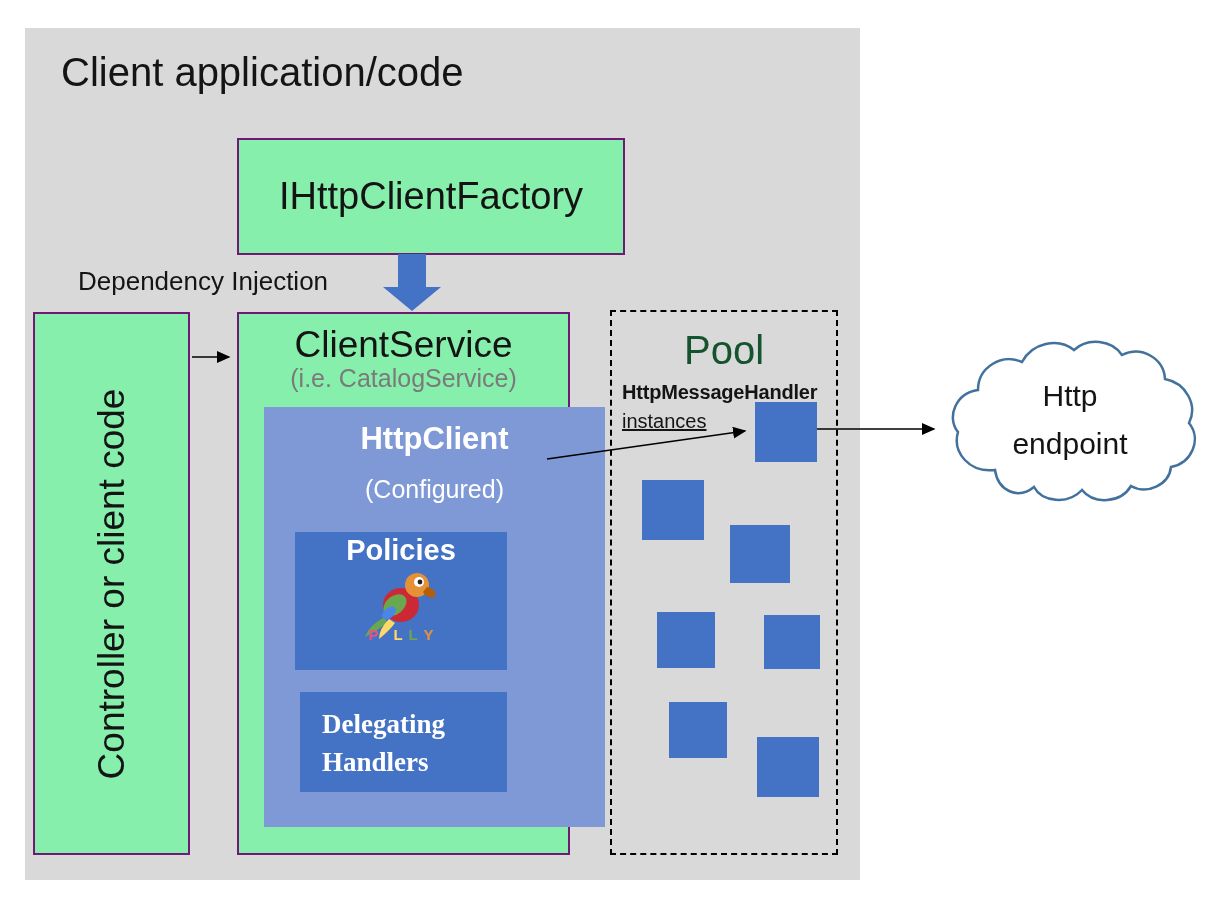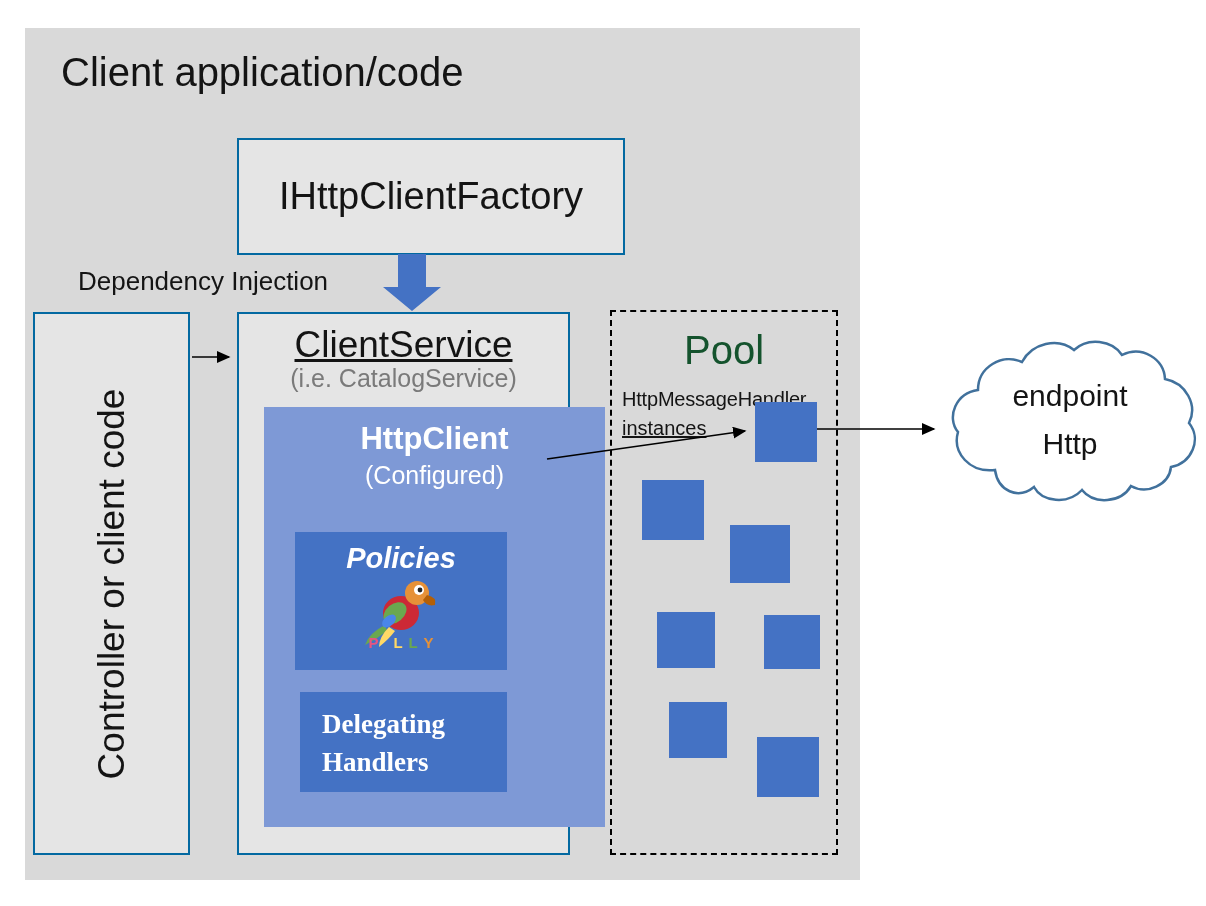--- a/index.html
+++ b/index.html
@@ -2,54 +2,54 @@
 <html><head>
 <meta charset="utf-8">
 <style>
   * { margin:0; padding:0; box-sizing:border-box; }
   body { background:#fff; font-family:"Liberation Sans", sans-serif; }
   .canvas { position:relative; width:1206px; height:906px; background:#fff; overflow:hidden; }
 
   .gray-box { position:absolute; left:25px; top:28px; width:835px; height:852px; background:#d9d9d9; }
   .app-title { position:absolute; left:36px; top:22px; font-size:40px; color:#141414; }
 
-  .blue-box { position:absolute; background:#e5e5e5; border:2px solid #0369a1; }
+  .blue-box { position:absolute; background:#86efac; border:2px solid #701a75; }
 
   .factory-box { left:237px; top:138px; width:388px; height:117px;
     display:flex; align-items:center; justify-content:center; font-size:38px; color:#141414; }
 
   .di-label { position:absolute; left:78px; top:266px; font-size:26px; color:#141414; }
 
   .controller-box { left:33px; top:312px; width:157px; height:543px; }
   .controller-label { position:absolute; left:50%; top:50%;
     transform:translate(-50%,-50%) rotate(-90deg); white-space:nowrap;
     font-size:37px; color:#141414; }
 
   .service-box { left:237px; top:312px; width:333px; height:543px; text-align:center; }
-  .service-title { margin-top:10px; font-size:37px; color:#141414;text-decoration:underline; }
+  .service-title { margin-top:10px; font-size:37px; color:#141414; }
   .service-subtitle { font-size:25px; color:#7a7a7a; margin-top:-2px; }
 
   .httpclient-box { position:absolute; left:25px; top:93px; width:341px; height:420px;
     background:#7e99d6; text-align:center; }
   .hc-title { margin-top:14px; font-size:31px; font-weight:bold; color:#fff; }
-  .hc-subtitle { font-size:25px; color:#fff; margin-top:4px; }
+  .hc-subtitle { font-size:25px; color:#fff; margin-top:18px; }
 
   .policies-box { position:absolute; left:31px; top:125px; width:212px; height:138px;
     background:#4472c4; text-align:center; }
-  .policies-title { margin-top:10px; font-size:29px; font-weight:bold; color:#fff;font-style:italic; }
+  .policies-title { margin-top:2px; font-size:29px; font-weight:bold; color:#fff; }
 
   .handlers-box { position:absolute; left:36px; top:285px; width:207px; height:100px;
     background:#4472c4; color:#fff; font-size:27px; font-weight:bold;
     text-align:left; padding:13px 0 0 22px; }
   .handlers-box div { line-height:38px;font-family:Liberation Serif, serif; }
 
   .pool-box { position:absolute; left:610px; top:310px; width:228px; height:545px;
     border:2px dashed #000; }
   .pool-title { text-align:center; font-size:40px; color:#14532d; margin-top:16px; }
-  .pool-type { font-size:20px; font-weight:normal; color:#141414; margin:15px 0 0 10px; letter-spacing:-0.2px; }
+  .pool-type { font-size:20px; font-weight:bold; color:#141414; margin:8px 0 0 10px; letter-spacing:-0.2px; }
   .pool-instances { font-size:20px; color:#141414; margin:6px 0 0 10px;text-decoration:underline; }
   .sq { position:absolute; background:#4472c4; }
 
   .overlay { position:absolute; left:0; top:0; width:1206px; height:906px; pointer-events:none; }
 
   .cloud-svg { position:absolute; left:940px; top:335px; }
   .cloud-text { position:absolute; left:988px; top:372px; width:164px; text-align:center;
     font-size:30px; color:#141414; line-height:48px; }
 </style>
 </head>
@@ -132,17 +132,17 @@
     <line x1="817" y1="429" x2="934" y2="429" stroke="#000" stroke-width="1.5" marker-end="url(#arrow)"></line>
   </svg>
 
   <svg class="cloud-svg" width="262" height="185" viewBox="0 0 262 185">
     <path d="M 55 135 C 30 138 12 118 18 97 C 6 82 16 58 38 55 C 38 32 62 18 82 27
              C 92 8 118 2 134 15 C 148 2 172 5 182 20 C 202 10 224 24 225 44
              C 246 48 258 70 249 88 C 262 104 252 128 231 132 C 229 150 207 160 191 151
              C 181 168 154 170 142 155 C 128 170 102 167 94 152 C 78 165 58 156 55 135 Z" fill="#ffffff" stroke="#41719c" stroke-width="2.5"></path>
   </svg>
   <div class="cloud-text">
+    <div>Http</div>
     <div>endpoint</div>
-    <div>Http</div>
   </div>
 
 </div>
 
 </body></html>

